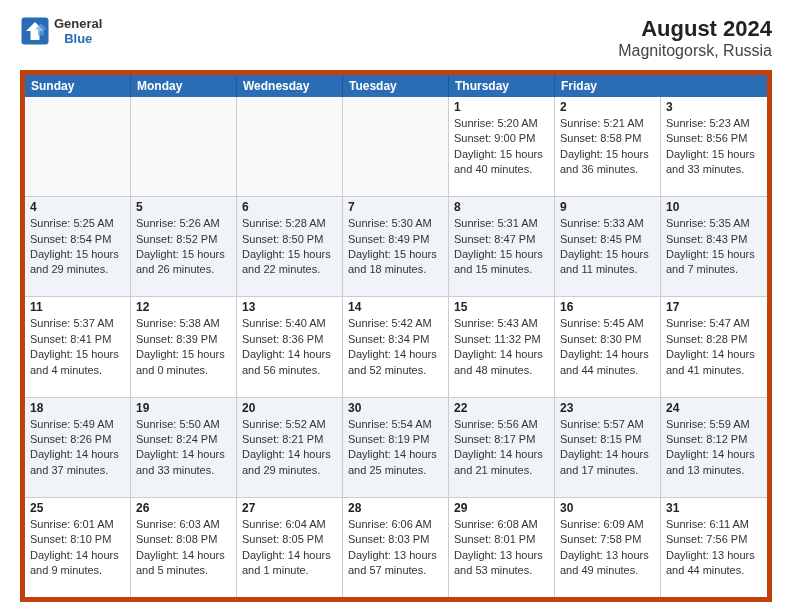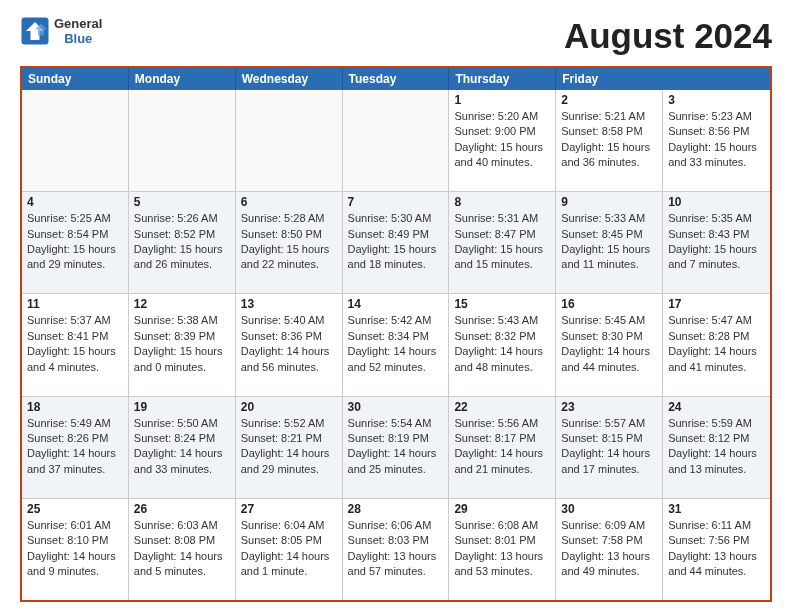--- a/index.html
+++ b/index.html
@@ -38,34 +38,34 @@
     .logo-text span:first-child { color: #333; }
     .logo-text span:last-child { color: #2a6db5; }
     .logo-icon {
       width: 30px;
       height: 30px;
     }
     .title-block {
       text-align: right;
     }
     .title-block h1 {
-      font-size: 35px;
+      font-size: 22px;
       font-weight: bold;
       color: #222;
     }
     .title-block h2 {
       font-size: 16px;
       font-weight: normal;
       color: #444;
     }
     .calendar {
       flex: 1;
       display: flex;
       flex-direction: column;
-      border: 2px solid #c2410c;
+      border: 5px solid #c2410c;
     }
     .cal-header {
       display: grid;
       grid-template-columns: repeat(7, 1fr);
       background: #2a6db5;
     }
     .cal-header-cell {
       color: #fff;
       font-size: 12px;
       font-weight: bold;
@@ -121,20 +121,21 @@
         <polygon points="20,8 32,20 26,20 26,32 14,32 14,20 8,20" fill="white"></polygon>
         <polygon points="28,10 36,18 32,18 32,26 24,26 24,18 20,18 28,10" fill="#5ba3e0" opacity="0.7"></polygon>
       </svg>
       <div class="logo-text">
         <span>General</span>
         <span>Blue</span>
       </div>
     </div>
     <div class="title-block">
       <h1>August 2024</h1>
+      <h2>Magnitogorsk, Russia</h2>
     </div>
   </div>
 
   <div class="calendar">
     <div class="cal-header">
     <div class="cal-header-cell">Sunday</div>
         <div class="cal-header-cell">Monday</div>
         <div class="cal-header-cell">Wednesday</div>
         <div class="cal-header-cell">Tuesday</div>
         <div class="cal-header-cell">Thursday</div>
@@ -244,21 +245,21 @@
           <div class="cal-cell">
             <div class="day-num">14</div>
             <div class="day-info" style="white-space: pre-line;">Sunrise: 5:42 AM
 Sunset: 8:34 PM
 Daylight: 14 hours
 and 52 minutes.</div>
           </div>
           <div class="cal-cell">
             <div class="day-num">15</div>
             <div class="day-info" style="white-space: pre-line;">Sunrise: 5:43 AM
-Sunset: 8:32 PM
+Sunset: 11:32 PM
 Daylight: 14 hours
 and 48 minutes.</div>
           </div>
           <div class="cal-cell">
             <div class="day-num">16</div>
             <div class="day-info" style="white-space: pre-line;">Sunrise: 5:45 AM
 Sunset: 8:30 PM
 Daylight: 14 hours
 and 44 minutes.</div>
           </div>

